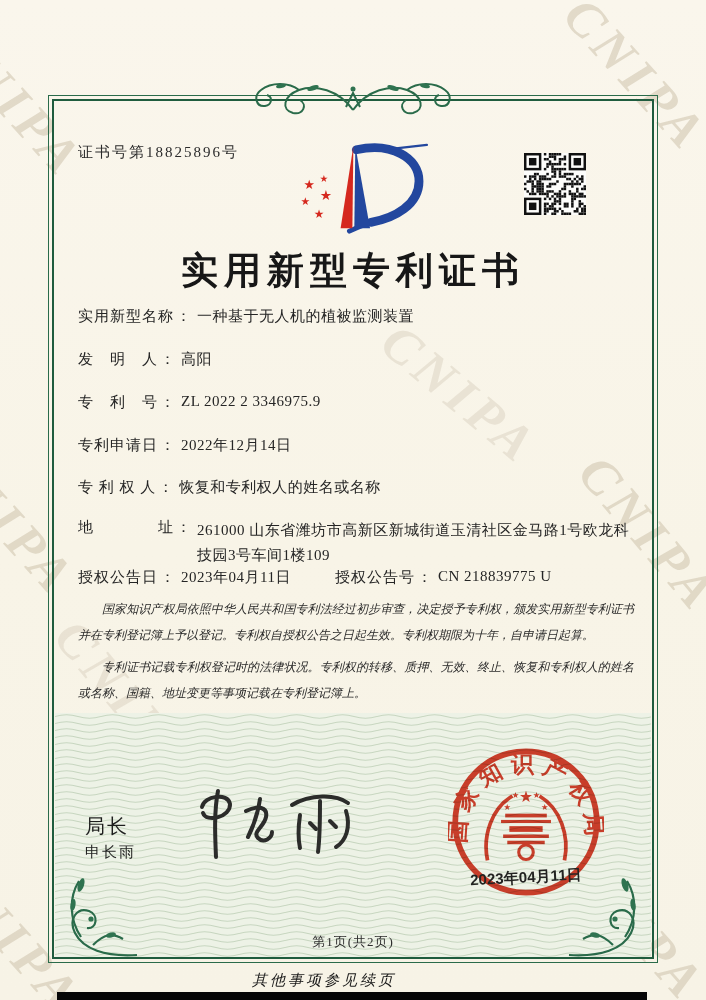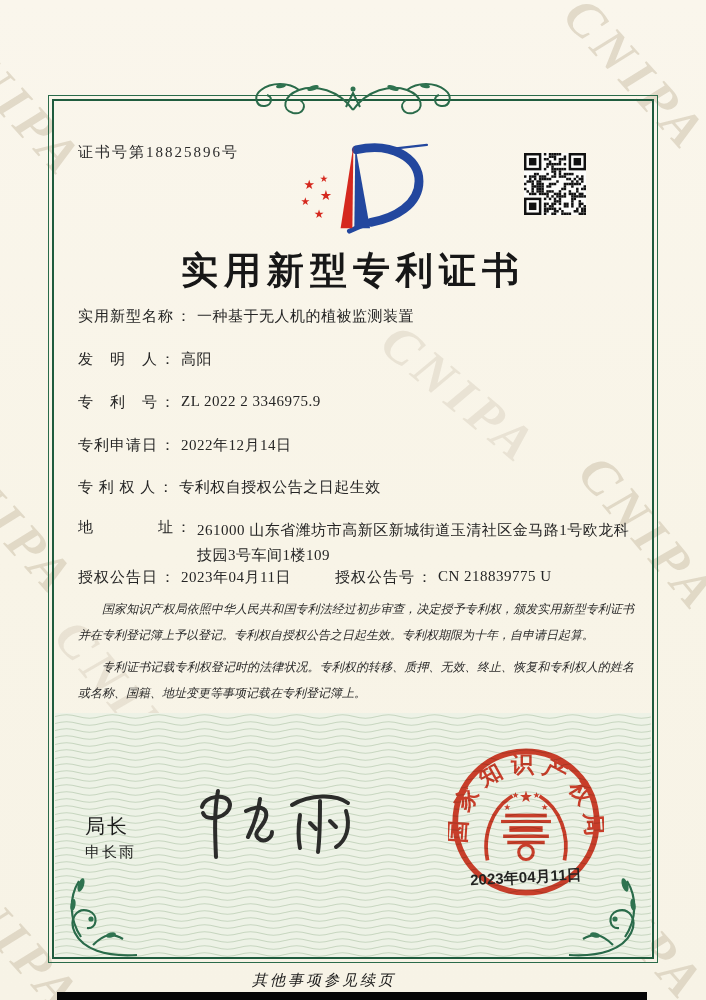--- a/index.html
+++ b/index.html
@@ -417,21 +417,21 @@
       <span class="fvalue">ZL 2022 2 3346975.9</span>
     </div>
     <div class="frow r4">
       <span class="flabel">专利申请日</span>
         <span class="fcolon">：</span>
       <span class="fvalue">2022年12月14日</span>
     </div>
     <div class="frow r5">
       <span class="flabel">专 利 权 人</span>
         <span class="fcolon">：</span>
-      <span class="fvalue">专利权自授权公告之日起生效</span>
+      <span class="fvalue">恢复和专利权人的姓名或名称</span>
     </div>
     <div class="frow r6">
       <span class="flabel">地　　　　址</span>
         <span class="fcolon">：</span>
       <span class="fvalue wrap2">261000 山东省潍坊市高新区新城街道玉清社区金马路1号欧龙科技园3号车间1楼109</span>
     </div>
     <div class="frow r7">
       <span class="flabel">授权公告日</span>
         <span class="fcolon">：</span>
       <span class="fvalue">2023年04月11日</span>
@@ -490,16 +490,17 @@
         </g>
         <g fill="none" stroke="#d5311d" stroke-width="3.6">
           <path d="M38,112 C33,88 42,62 62,50"></path>
           <path d="M112,112 C117,88 108,62 88,50"></path>
         </g>
         <text x="75" y="133" font-size="14.5" font-weight="bold" fill="#131313" text-anchor="middle" transform="rotate(-3 75 130)" font-family="Liberation Sans, DejaVu Sans, sans-serif">2023年04月11日</text>
       </g>
     </svg>
   </div>
 
+  <div class="page-info">第1页(共2页)</div>
   <div class="footer-note">其他事项参见续页</div>
   <div class="scan-bar"></div>
 
 </div>
 
 </body></html>

